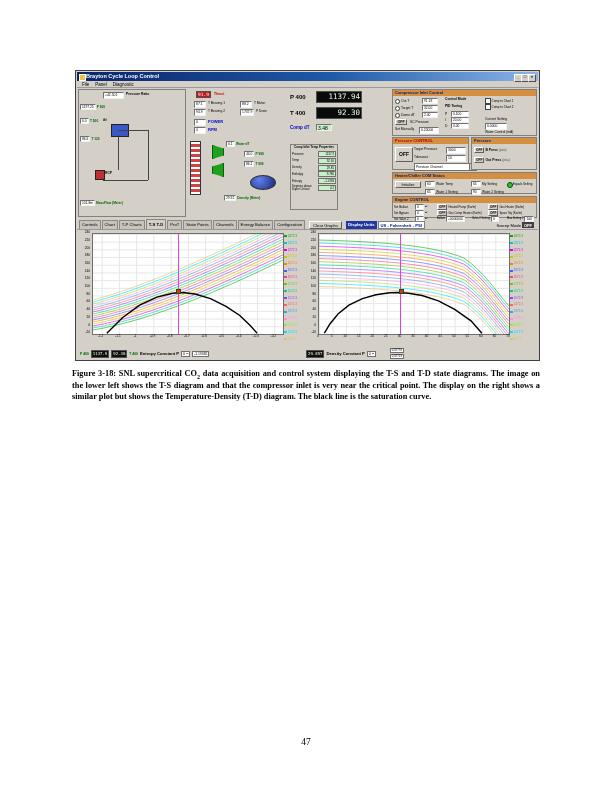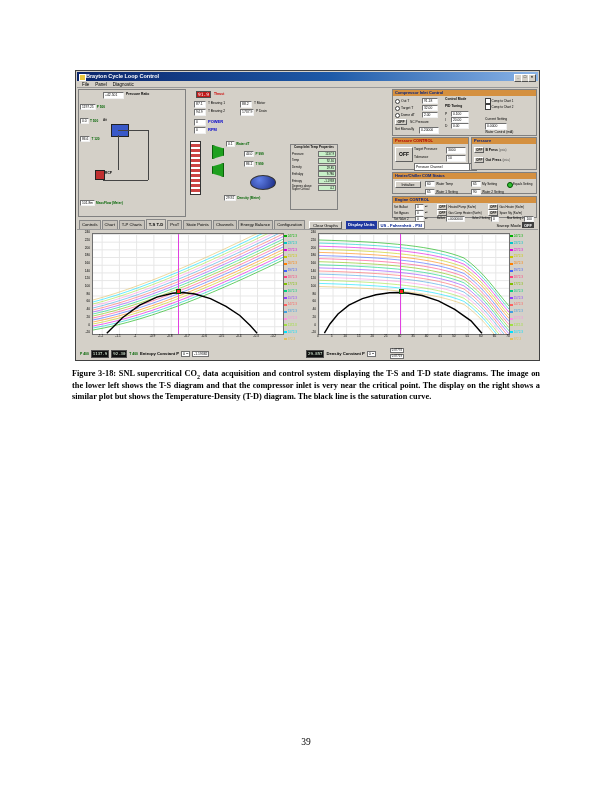--- a/index.html
+++ b/index.html
@@ -185,20 +185,28 @@
               <div class="rov">86.1</div>
               <div class="rol">T 999</div>
             </div>
             <div class="ro" style="left: 36px; top: 106px;">
               <div class="rov">29.92</div>
               <div class="rol">Density (Meter)</div>
             </div>
           </div>
       </div>
 
+      <div style="position:absolute;left:213px;top:3px;width:100px;height:50px">
+        <div class="flab bold" style="left:0;top:3px;font-size:6px">P 400</div>
+        <div class="lcd" style="left:26px;top:0;width:46px;height:12px;font-size:7.5px;line-height:10px;padding:0 1px">1137.94</div>
+        <div class="flab bold" style="left:0;top:19px;font-size:6px">T 400</div>
+        <div class="lcd" style="left:26px;top:16px;width:46px;height:12px;font-size:7.5px;line-height:10px;padding:0 1px">92.30</div>
+        <div class="flab bold blue" style="left:0;top:34px;font-size:4.5px">Comp dT</div>
+        <div class="vfield" style="left:26px;top:33px;width:16px;height:7px;font-size:5px;background:#c8f0c8">3.48</div>
+      </div>
 
       <div class="props">
         <div class="props-title">Comp Inlet Temp Properties</div>
         <div id="props-rows">
             <div class="prow">
               <div class="plab">Pressure</div>
               <div class="pval">1137.9</div>
             </div>
             <div class="prow">
               <div class="plab">Temp</div>
@@ -675,15 +683,15 @@
           <span class="bs-mini">0.87778</span>
           <span class="bs-mini">0.87719</span>
         </span>
       </div>
     </div>
 
   </div>
 
   <p class="caption"><span>Figure 3-18:  SNL supercritical CO</span><sub>2</sub><span> data acquisition and control system displaying the T-S and T-D state diagrams.  The image on the lower left shows the T-S diagram and that the compressor inlet is very near the critical point.  The display on the right shows a similar plot but shows the Temperature-Density (T-D) diagram.  The black line is the saturation curve.</span></p>
 
-  <div class="pageno">39</div>
+  <div class="pageno">47</div>
 
 </div>
 
 </body></html>

